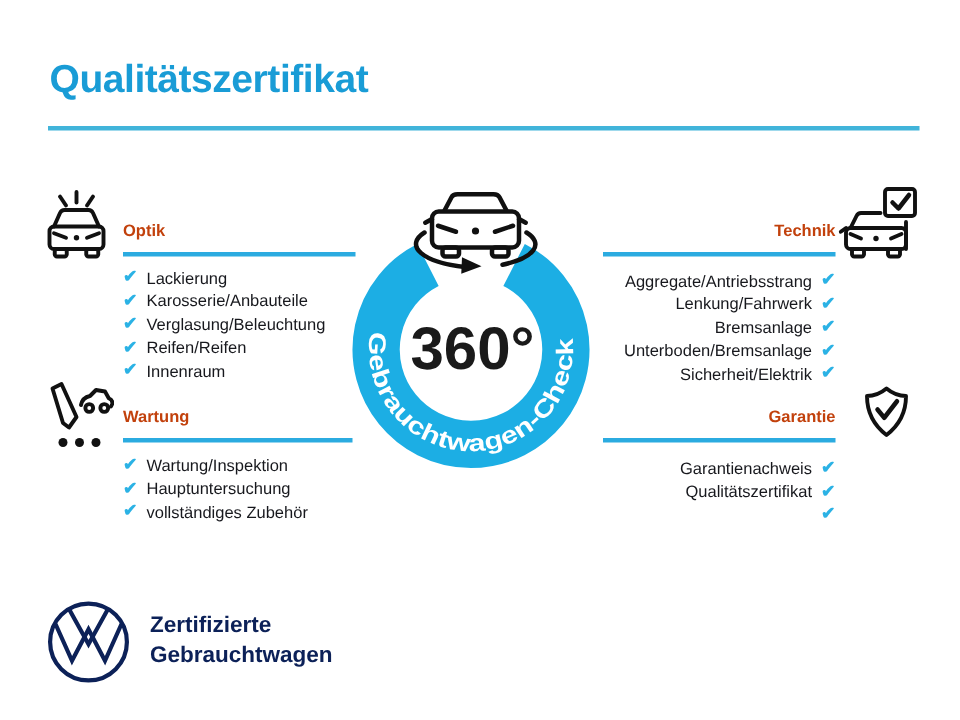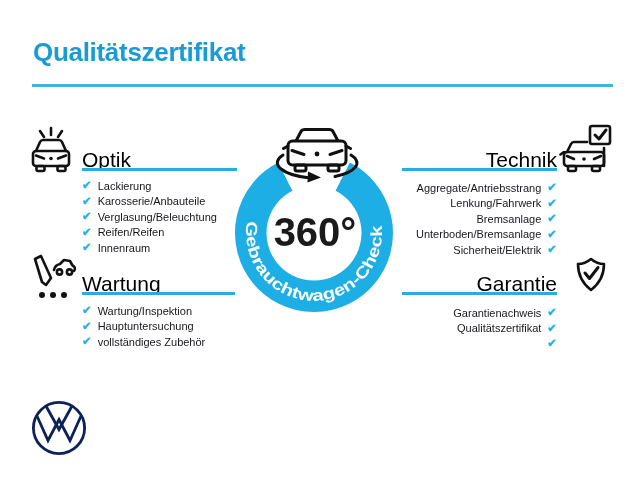--- a/index.html
+++ b/index.html
@@ -6,21 +6,21 @@
   .stage{
     position:relative;width:640px;height:480px;background:#ffffff;
     font-family:"Liberation Sans",sans-serif;overflow:hidden;
   }
   .abs{position:absolute;}
   .page-title{
     left:33px;top:37px;font-size:26px;font-weight:bold;color:#199CD6;
     letter-spacing:-0.3px;
   }
   .header-rule{left:32px;top:84px;width:581px;height:3px;background:#41B4DA;}
-  .q-head{font-size:21px;font-weight:normal;color:#000000;}
+  .q-head{font-size:11px;font-weight:bold;color:#c2410c;}
   .q-rule{height:2.5px;background:#2BABE0;}
   .q-list{display:flex;flex-direction:column;}
   .q-item{height:15.5px;display:flex;align-items:center;font-size:11px;color:#17181D;}
   .q-item .lbl{white-space:nowrap;}
   .chk{color:#2BB2E5;font-size:11.5px;font-weight:bold;line-height:1;}
   .left-item .chk{margin-right:6px;}
   .right-item{justify-content:flex-end;align-items:flex-end;}
   .right-item .chk{margin-left:6px;}
   .right-align{text-align:center;}
   .footer-text{
@@ -196,14 +196,18 @@
     <path d="M 308 171.5 L 321 177.5 L 307.5 182.5 Z" fill="#101010"></path>
   </svg>
 
   <svg class="abs" style="left:30px;top:399px" width="58" height="58" viewBox="0 0 58 58">
     <g stroke="#0C2158" stroke-width="2.8" fill="none" stroke-linejoin="miter">
       <circle cx="29" cy="29" r="25.6"></circle>
       <path d="M 16 7 L 29 30.5 L 42 7"></path>
       <path d="M 7 17 L 18 41.5 L 29 20.5 L 40 41.5 L 51 17"></path>
     </g>
   </svg>
+  <div class="abs footer-text">
+    <div>Zertifizierte</div>
+    <div>Gebrauchtwagen</div>
+  </div>
 
 </div>
 
 </body></html>

